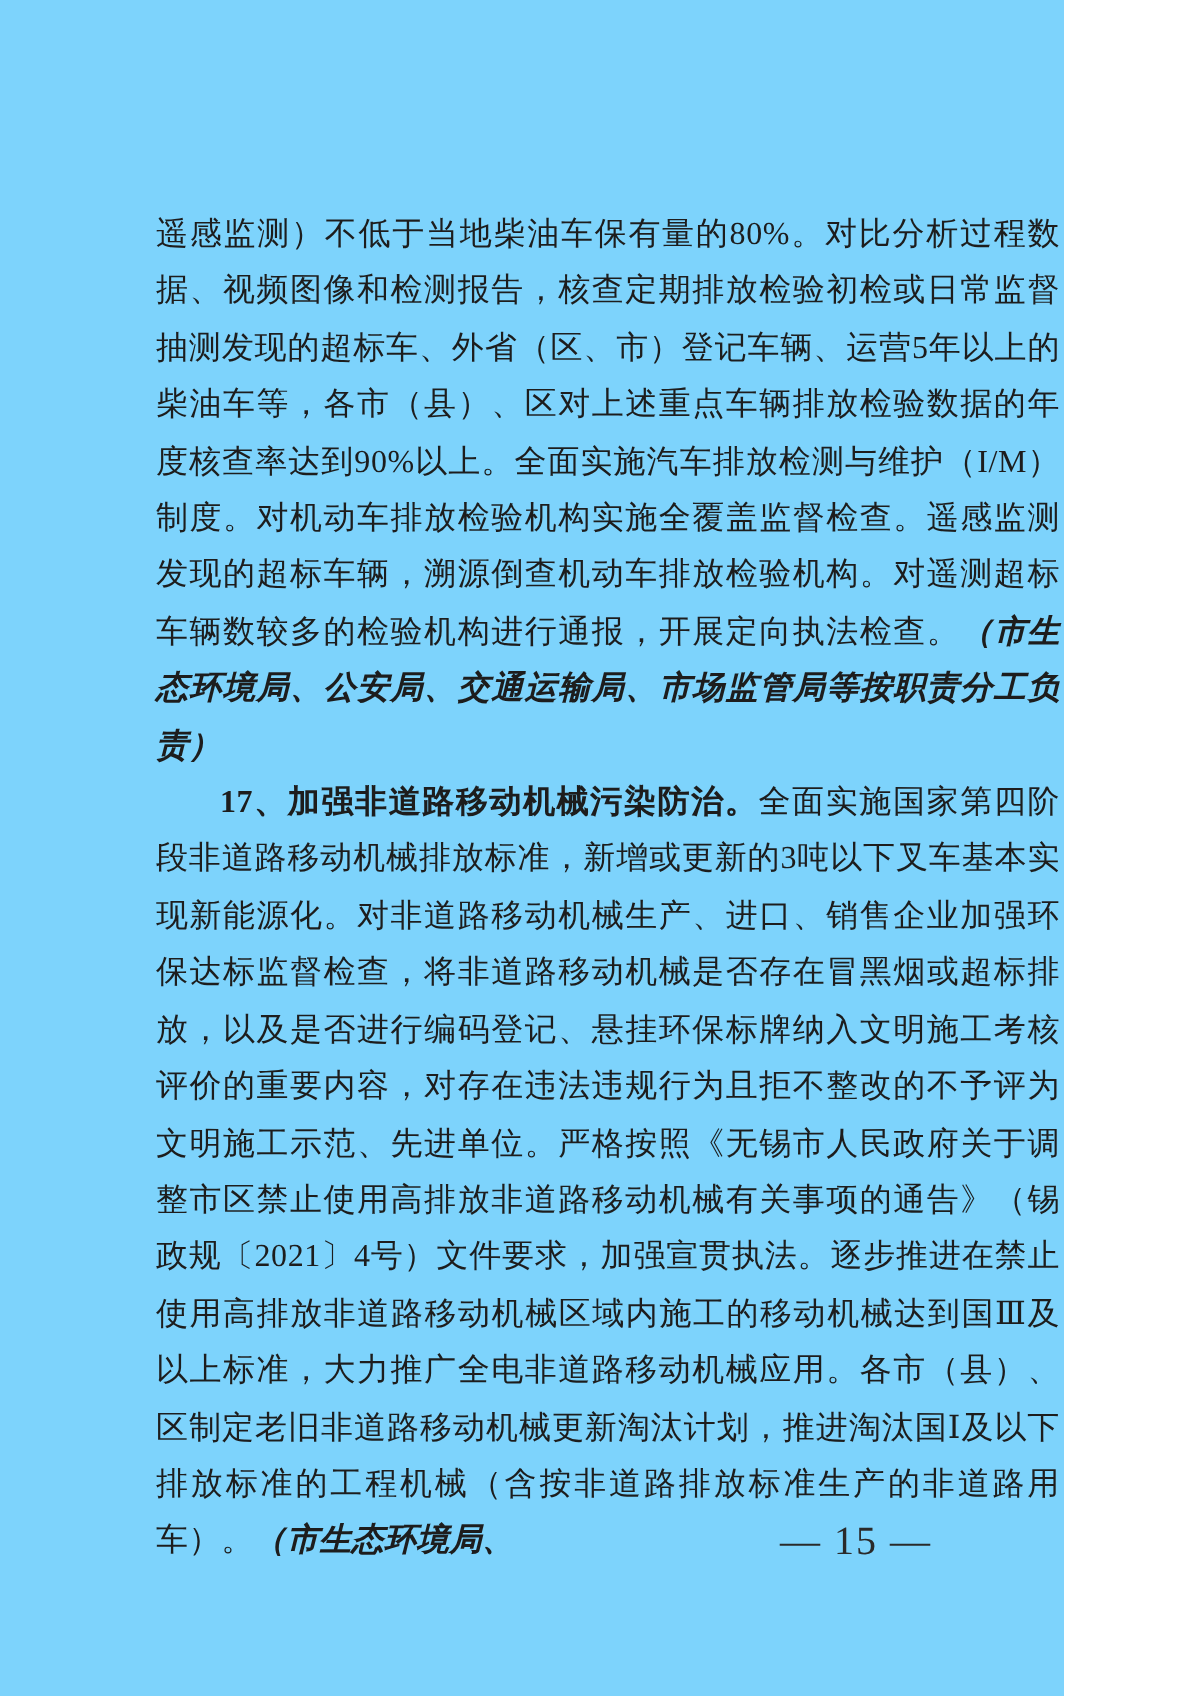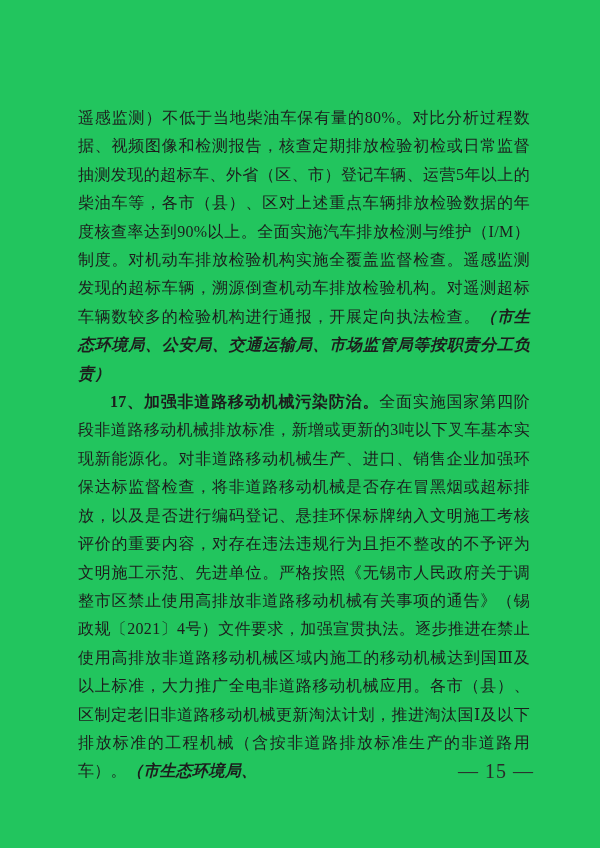--- a/index.html
+++ b/index.html
@@ -2,23 +2,23 @@
 <html><head>
 <meta charset="utf-8">
 <style>
   html, body {
     margin: 0;
     padding: 0;
     background: #ffffff;
   }
   .page {
     position: relative;
-    width: 600px;
+    width: 532px;
     height: 848px;
-    background: #22c55e;
+    background: #7dd3fc;
     overflow: hidden;
     font-family: "Liberation Serif", "DejaVu Serif", serif;
     color: #1d1d1d;
   }
   .content {
     position: absolute;
     left: 78px;
     top: 104px;
     width: 452px;
     font-size: 16px;

